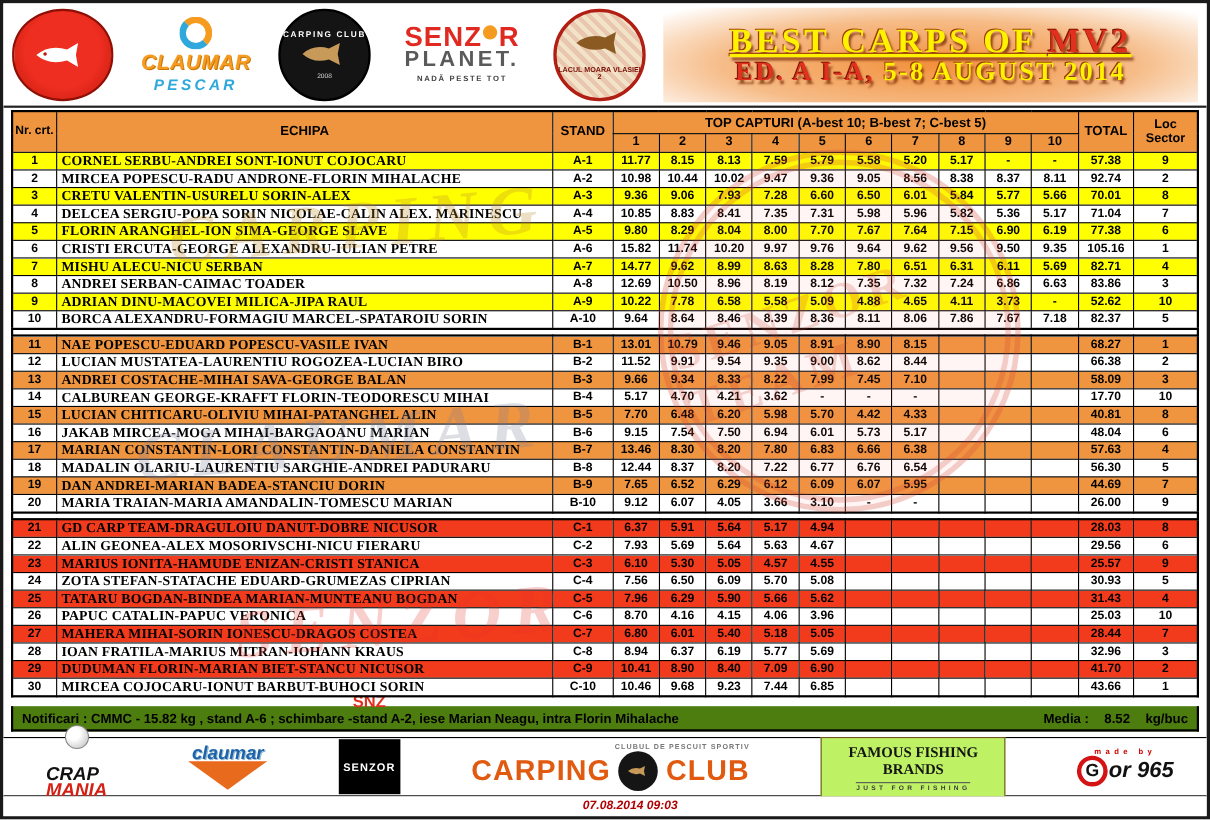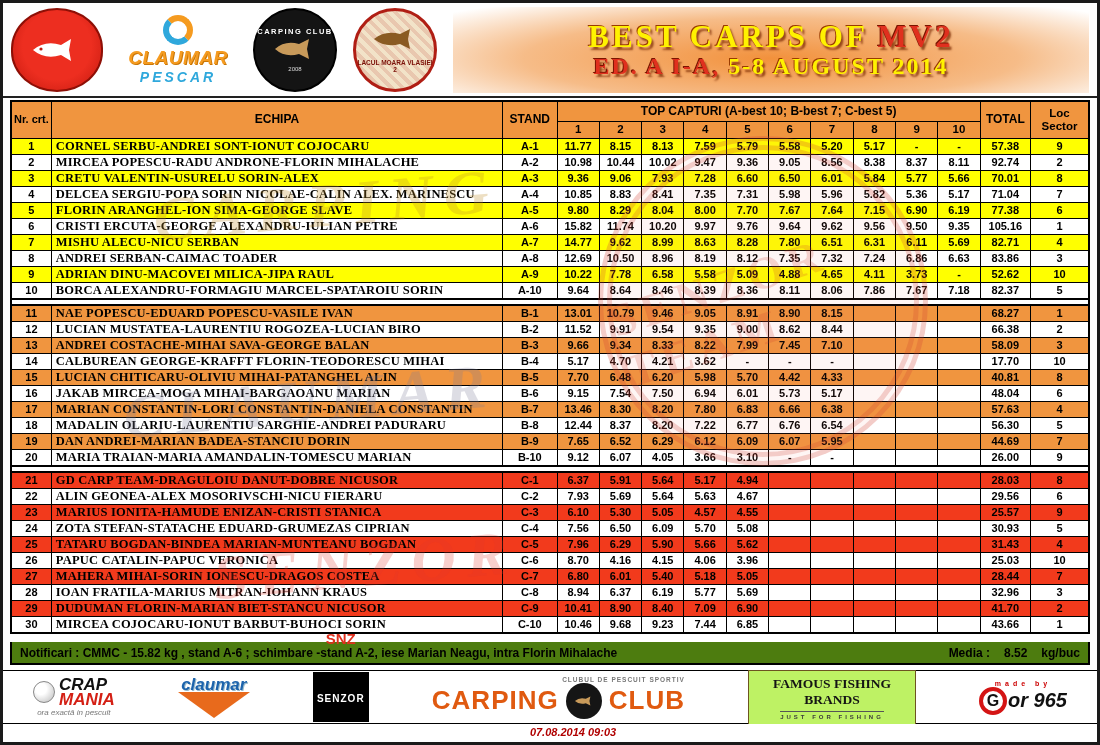--- a/index.html
+++ b/index.html
@@ -49,21 +49,21 @@
     background-color: #F2E3C8;
     background-image: repeating-linear-gradient(45deg, rgba(176,30,20,.14) 0 4px, transparent 4px 8px);
     display: flex; flex-direction: column; align-items: center; justify-content: center; }
   .mo-text { font-size: 6.5px; font-weight: bold; color: #7A1008; text-align: center; margin-top: 3px; }
 
   .title-block { flex: 1; height: 86px; display: flex; flex-direction: column;
     justify-content: center; align-items: center;
     background: radial-gradient(ellipse at 50% 60%, #F2913C 0%, #F6BC88 55%, #ffffff 95%); }
   .t1 { font-family: "Liberation Serif", serif; font-weight: bold; font-size: 31px;
     color: #FFF200; letter-spacing: 3px; text-transform: uppercase; line-height: 32px;
-    text-shadow: -1px -1px 0 #9a3b00, 2px 3px 2px rgba(120,40,0,.75); }
+    text-shadow: -1px -1px 0 #9a3b00, 2px 3px 2px rgba(120,40,0,.75); text-decoration: underline; }
   .t1 .accent, .t2 .accent2 { color: #E0301E; text-shadow: -1px -1px 0 #7a1500, 2px 3px 2px rgba(120,40,0,.75); }
   .t2 { font-family: "Liberation Serif", serif; font-weight: bold; font-size: 24px;
     color: #FFF200; letter-spacing: 2px; line-height: 26px;
     text-shadow: -1px -1px 0 #9a3b00, 2px 3px 2px rgba(120,40,0,.75); }
 
   
   .table-wrap { position: relative; flex: 1; padding: 2px 7px 0 7px; }
   table.results { border-collapse: collapse; table-layout: fixed; width: 100%; border: 2px solid #000; }
   .results th, .results td { border: 1px solid #000; overflow: hidden; white-space: nowrap; }
   .results th { background: #F0953F; font-weight: bold; font-size: 12px; color: #000;
@@ -97,21 +97,21 @@
   .notif-bar { margin: 0 7px; height: 23px; background: #4d7c0f; border: 2px solid #000;
     border-top: none; display: flex; align-items: center; justify-content: space-between;
     padding: 0 8px; font-weight: bold; font-size: 12px; color: #000; }
   .media-group { display: flex; align-items: center; gap: 14px; }
 
   
   .sponsor-band { height: 54px; margin-top: 5px; border-top: 1px solid #000; border-bottom: 1px solid #000;
     display: flex; align-items: center; justify-content: space-between; padding: 2px 30px; background: #fff; }
   .sp-logo { display: flex; flex-direction: column; align-items: center; justify-content: center; }
 
-  .cm-row { display: flex; align-items: center; gap: 4px; }
+  .cm-row { display: flex; align-items: center; gap: 16px; flex-direction: column; }
   .ball { width: 22px; height: 22px; border-radius: 50%; border: 1px solid #888;
     background: radial-gradient(circle at 35% 35%, #fff 30%, #b9b9b9 100%); }
   .cm-1 { font-weight: bold; font-style: italic; font-size: 17px; line-height: 14px; color: #111; }
   .cm-2 { font-weight: bold; font-style: italic; font-size: 17px; line-height: 15px; color: #D42015; }
   .cm-tag { font-weight: normal; font-style: italic; font-size: 8px; color: #777; margin-top: 1px; }
 
   .clb-text { font-weight: bold; font-style: italic; font-size: 17px; color: #1C63AC;
     text-shadow: 1px 1px 0 #9bc; line-height: 15px; }
   .clb-tri { width: 0; height: 0; border-left: 36px solid transparent;
     border-right: 36px solid transparent; border-top: 26px solid #E86A1C; }
@@ -170,20 +170,29 @@
     <div class="logo carping-circ">
       <div class="cc-top">CARPING CLUB</div>
       <span>
         <svg width="44" height="26" viewBox="0 0 44 26">
             <path d="M2 13 Q12 4 26 8 L36 3 L34 13 L36 23 L26 18 Q12 22 2 13 Z" fill="#C89A5A"></path>
           </svg>
       </span>
       <div class="cc-bottom">2008</div>
     </div>
 
+    <div class="logo senzor-planet">
+      <div class="sp-1">
+        <span>SENZ</span>
+          <span class="sp-dot"></span>
+          <span>R</span>
+      </div>
+      <div class="sp-2">PLANET.</div>
+      <div class="sp-3">NADĂ PESTE TOT</div>
+    </div>
 
     <div class="logo moara">
       <span>
         <svg width="46" height="26" viewBox="0 0 46 26">
             <path d="M2 13 Q13 4 28 8 L38 3 L36 13 L38 23 L28 18 Q13 22 2 13 Z" fill="#8a5a22"></path>
           </svg>
       </span>
       <div class="mo-text">LACUL MOARA VLASIEI 2</div>
     </div>
 

